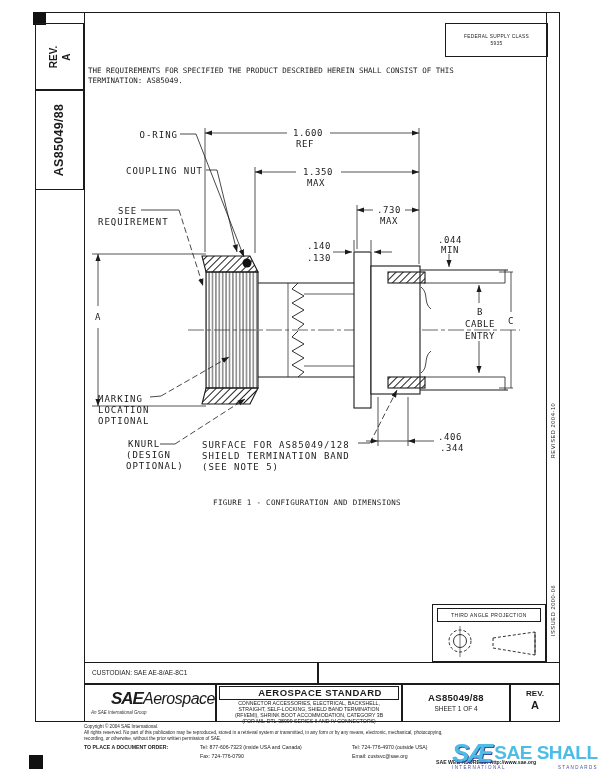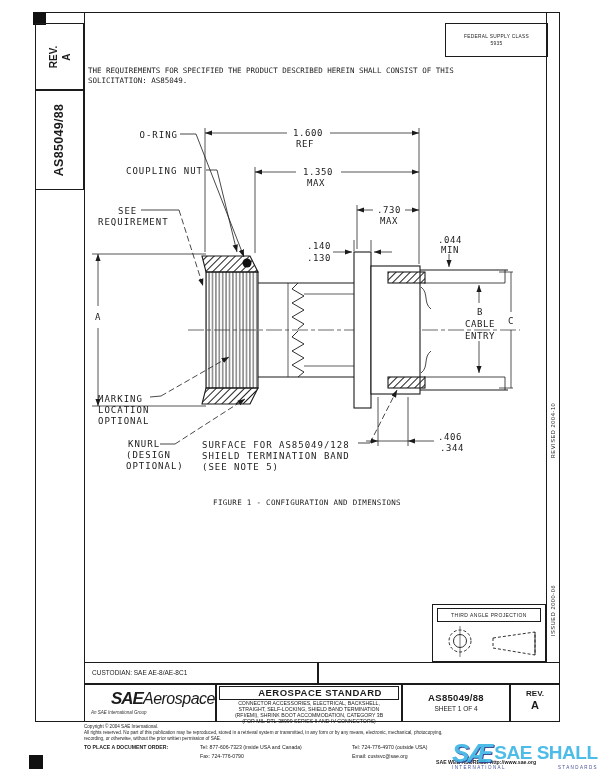--- a/index.html
+++ b/index.html
@@ -49,21 +49,21 @@
 
   <div class="abs rot" style="left:492px;top:424px;width:120px;height:13px;font-size:5.6px;letter-spacing:.6px;color:#222;">
     <span>REVISED 2004-10</span>
   </div>
   <div class="abs rot" style="left:492px;top:604px;width:120px;height:13px;font-size:5.6px;letter-spacing:.6px;color:#222;">
     <span>ISSUED 2000-06</span>
   </div>
 
   <div class="intro">
     <div>THE REQUIREMENTS FOR SPECIFIED THE PRODUCT DESCRIBED HEREIN SHALL CONSIST OF THIS</div>
-    <div>SOLICITATION: AS85049.</div>
+    <div>TERMINATION: AS85049.</div>
   </div>
 
   <svg width="600" height="776" viewBox="0 0 600 776" style="position:absolute;left:0;top:0;" xmlns="http://www.w3.org/2000/svg">
     <defs>
       <marker id="arr" markerWidth="9" markerHeight="8" refX="7.4" refY="3" orient="auto-start-reverse" markerUnits="userSpaceOnUse">
         <path d="M0,0.3 L7.5,3 L0,5.7 Z" fill="#1b1b1b"></path>
       </marker>
       <pattern id="knurl" width="3.4" height="8" patternUnits="userSpaceOnUse">
         <line x1="1.7" y1="0" x2="1.7" y2="8" stroke="#333" stroke-width="0.9"></line>
       </pattern>

